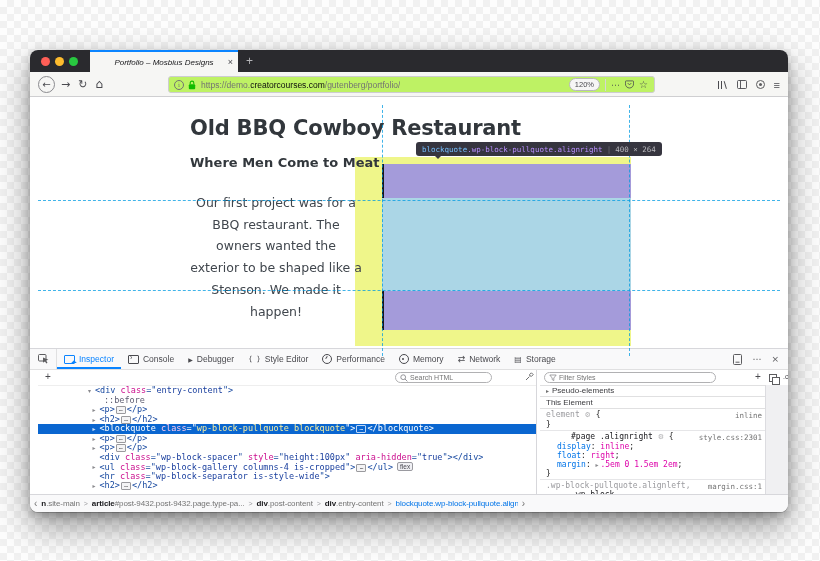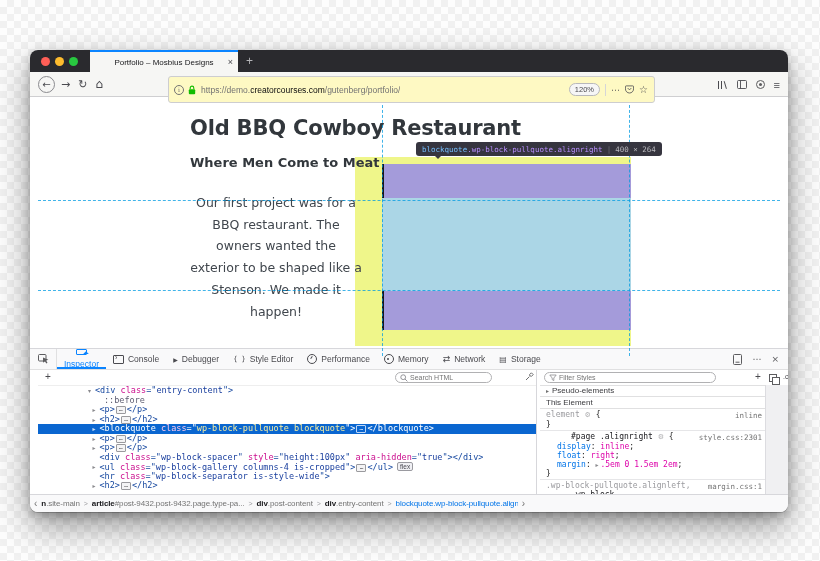--- a/index.html
+++ b/index.html
@@ -12,33 +12,33 @@
   .win{position:absolute;left:30px;top:50px;width:758px;height:462px;background:#fff;
     border-radius:8px;overflow:hidden;box-shadow:0 1px 0 rgba(0,0,0,.2),0 14px 34px rgba(0,0,0,.40),0 4px 10px rgba(0,0,0,.22);}
   
   .titlebar{position:absolute;left:0;top:0;right:0;height:22px;background:#2a2a2e;display:flex;align-items:center;}
   .dot{width:9px;height:9px;border-radius:50%;display:inline-block;margin-left:5px;}
   .dot.red{background:#ff5f57;margin-left:11px;}
   .dot.yellow{background:#febc2e;}
   .dot.green{background:#28c840;}
   .tab{position:absolute;left:60px;top:0;width:148px;height:22px;background:#f6f6f4;border-top:2px solid #0a84ff;
     box-sizing:border-box;display:flex;align-items:center;justify-content:center;}
-  .tab-title{font-size:8px;color:#18181b;white-space:nowrap;}
+  .tab-title{font-size:8px;color:#18181b;white-space:nowrap;font-style:italic;}
   .tab-close{position:absolute;right:5px;top:4px;font-size:9px;color:#4a4a4f;line-height:12px;}
   .newtab{position:absolute;left:216px;top:3px;font-size:12px;color:#b5b5b8;line-height:16px;}
   
   .navbar{position:absolute;left:0;top:22px;right:0;height:25px;background:#f6f6f4;border-bottom:1px solid #cfcfd1;
     box-sizing:border-box;display:flex;align-items:center;}
   .navico{color:#4a4a4f;font-family:"DejaVu Sans",sans-serif;font-size:11px;line-height:11px;text-align:center;}
   .backbtn{width:17px;height:17px;border:1px solid #8a8a8e;border-radius:50%;box-sizing:border-box;
     margin-left:8px;display:flex;align-items:center;justify-content:center;font-size:10px;}
   .fwd{margin-left:6px;}
   .reload{margin-left:8px;}
   .home{margin-left:8px;font-size:12px;}
-  .urlbar{position:absolute;left:138px;top:4px;width:487px;height:27px;background:#fef9c3;border:1px solid #cdcdd0;
+  .urlbar{position:absolute;left:138px;top:4px;width:487px;height:17px;background:#bef264;border:1px solid #cdcdd0;
     border-radius:3px;box-sizing:border-box;display:flex;align-items:center;}
   .infoico{width:8px;height:8px;border:1px solid #737373;border-radius:50%;margin-left:5px;flex:0 0 auto;
     font-size:6px;line-height:8px;text-align:center;color:#737373;font-family:"DejaVu Serif",serif;}
   .lockico{margin-left:4px;display:inline-flex;flex:0 0 auto;}
   .urltext{margin-left:5px;font-size:8.5px;white-space:nowrap;overflow:hidden;}
   .u-muted{color:#737373;} .u-strong{color:#0c0c0d;}
   .zoombadge{margin-left:auto;font-size:7.5px;color:#4a4a4f;border:1px solid #b8b8bb;border-radius:8px;
     padding:1px 5px;background:#f6f6f6;flex:0 0 auto;}
   .vsep{width:1px;height:12px;background:#d5d5d8;margin:0 5px;flex:0 0 auto;}
   .more{font-size:9px;color:#4a4a4f;flex:0 0 auto;}
@@ -65,21 +65,21 @@
   .infobar{position:absolute;left:386px;top:37px;height:14px;background:#36353f;border-radius:3px;z-index:9;
     display:flex;align-items:center;padding:0 6px;font-family:"DejaVu Sans Mono",monospace;font-size:7.5px;white-space:nowrap;}
   .ib-tag{color:#75bfff;} .ib-cls{color:#b98eff;} .ib-sep{color:#6e6e76;margin:0 4px;} .ib-dim{color:#b9b9be;}
   .ib-caret{position:absolute;left:404px;top:50px;width:0;height:0;border-left:4px solid transparent;
     border-right:4px solid transparent;border-top:4px solid #36353f;z-index:9;}
   
   .dtbar{position:absolute;left:0;top:298px;right:0;height:22px;background:#f9f9fa;border-top:1px solid #d7d7db;
     border-bottom:1px solid #e0e0e1;box-sizing:border-box;display:flex;align-items:stretch;}
   .picker{width:26px;display:flex;align-items:center;justify-content:center;border-right:1px solid #e0e0e1;color:#5c5c5f;}
   .dt-tab{display:flex;align-items:center;gap:4px;padding:0 7px;font-size:8.5px;color:#4a4a4f;white-space:nowrap;}
-  .dt-tab.active{color:#0a84ff;box-shadow:inset 0 -2px 0 #0a84ff;flex-direction:column;}
+  .dt-tab.active{color:#0a84ff;box-shadow:inset 0 -2px 0 #0a84ff;}
   .dticon{display:inline-flex;align-items:center;justify-content:center;color:inherit;}
   .ic-inspector{width:9px;height:7px;border:1px solid currentColor;border-radius:1px;position:relative;}
   .ic-inspector::after{content:"";position:absolute;right:-2px;bottom:-2px;width:0;height:0;
     border-left:4px solid currentColor;border-bottom:4px solid transparent;transform:rotate(45deg);}
   .ic-console{width:9px;height:7px;border:1px solid currentColor;border-radius:1px;position:relative;}
   .ic-console::after{content:"›";position:absolute;left:1px;top:-2px;font-size:7px;}
   .ic-debugger::before{content:"▶";font-size:6px;font-family:"DejaVu Sans",sans-serif;}
   .ic-braces::before{content:"{ }";font-size:7px;font-family:"DejaVu Sans Mono",monospace;}
   .ic-stopwatch{width:8px;height:8px;border:1px solid currentColor;border-radius:50%;position:relative;}
   .ic-stopwatch::after{content:"";position:absolute;left:3px;top:1px;width:1px;height:3px;background:currentColor;transform:rotate(35deg);}

